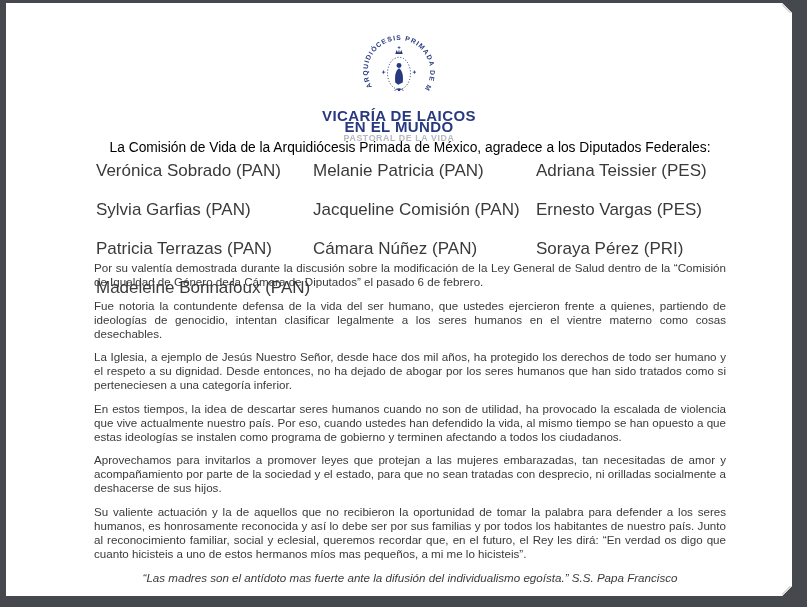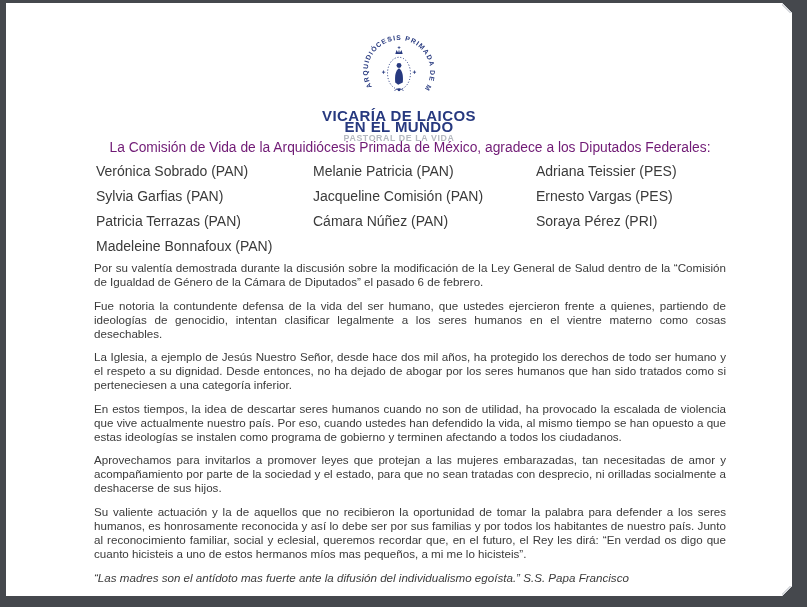--- a/index.html
+++ b/index.html
@@ -24,35 +24,35 @@
   .logo {
     position:absolute; top:27px; left:50%; transform:translateX(-50%);
     width:160px; text-align:center; color:#27397f;
   }
   .logo svg { display:block; margin:0 auto; }
   .org-line { font-weight:bold; font-size:15px; line-height:11px; letter-spacing:0.4px; color:#27397f; }
   .org-sub  { font-size:8.8px; line-height:11px; letter-spacing:0.6px; color:#b4b8bf; margin-top:1px;font-weight:bold; }
 
   .title {
     position:absolute; left:79px; top:137px; width:650px;
-    font-size:13.8px; color:#701a75; text-align:center; white-space:nowrap;
+    font-size:13.8px; color:#000000; text-align:center; white-space:nowrap;
   }
 
   .names {
     position:absolute; left:90px; top:161px; width:630px;
-    display:grid; grid-template-columns:217px 223px 1fr; row-gap:11px;
-    font-size:14px; line-height:14px; color:#3a3a3a;
+    display:grid; grid-template-columns:217px 223px 1fr; row-gap:25px;
+    font-size:17px; line-height:14px; color:#3a3a3a;
   }
 
   .bodytext {
     position:absolute; left:88px; top:258px; width:632px;
     font-size:11.6px; line-height:14px; color:#3a3a3a;
   }
   .bodytext p { margin:0 0 9.6px 0; text-align:justify; }
-  .bodytext p.quote { font-style:italic; text-align:left; margin-top:3px; margin-bottom:0; }
+  .bodytext p.quote { font-style:italic; text-align:center; margin-top:3px; margin-bottom:0; }
 </style>
 </head>
 <body>
 
 <div class="page">
 
   <div class="curl tr"></div>
   <div class="curl br"></div>
 
   <div class="logo">

